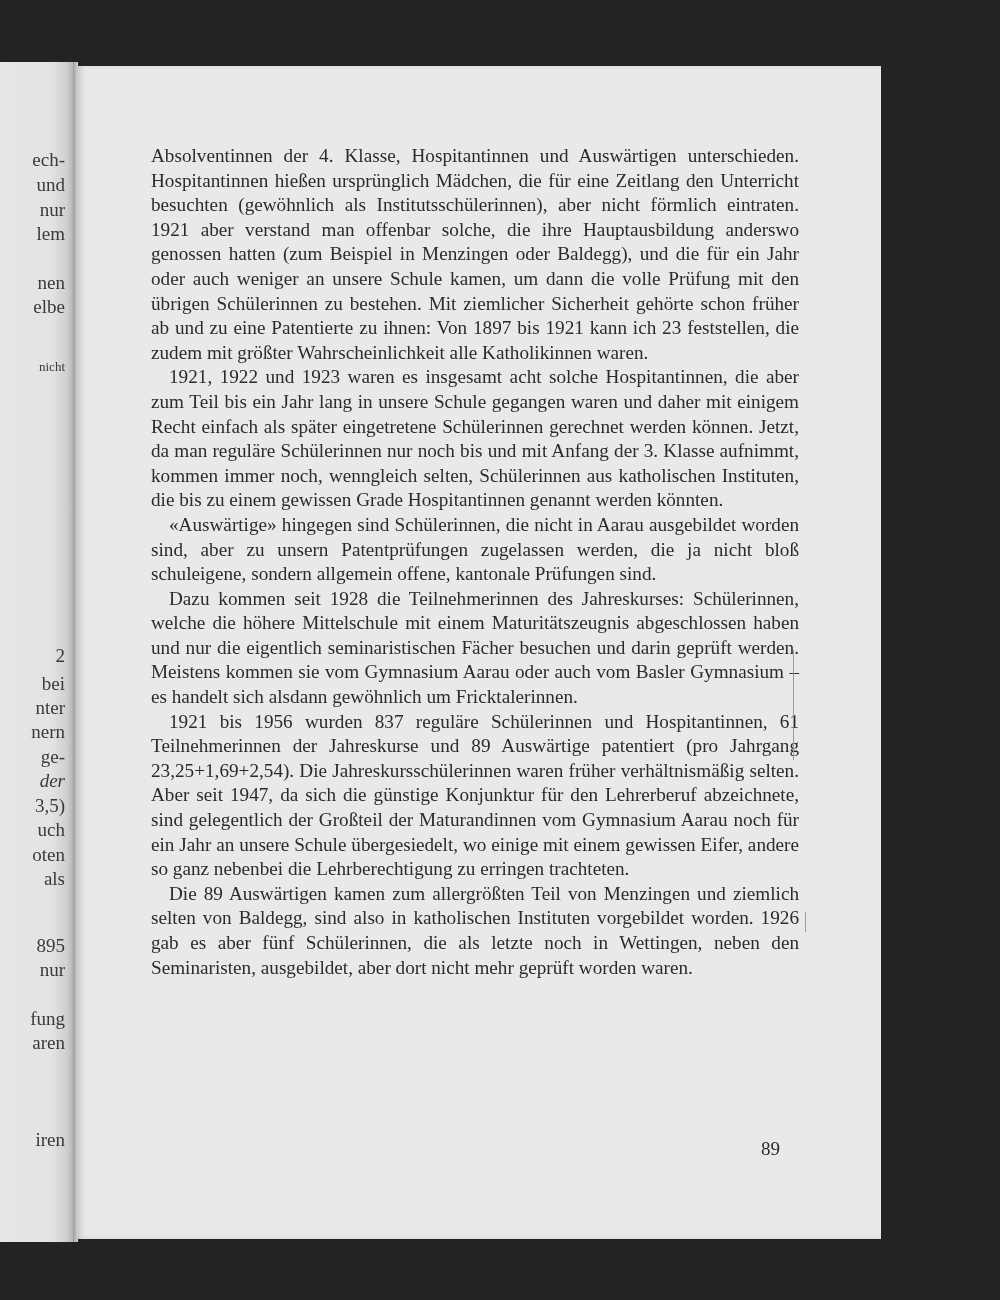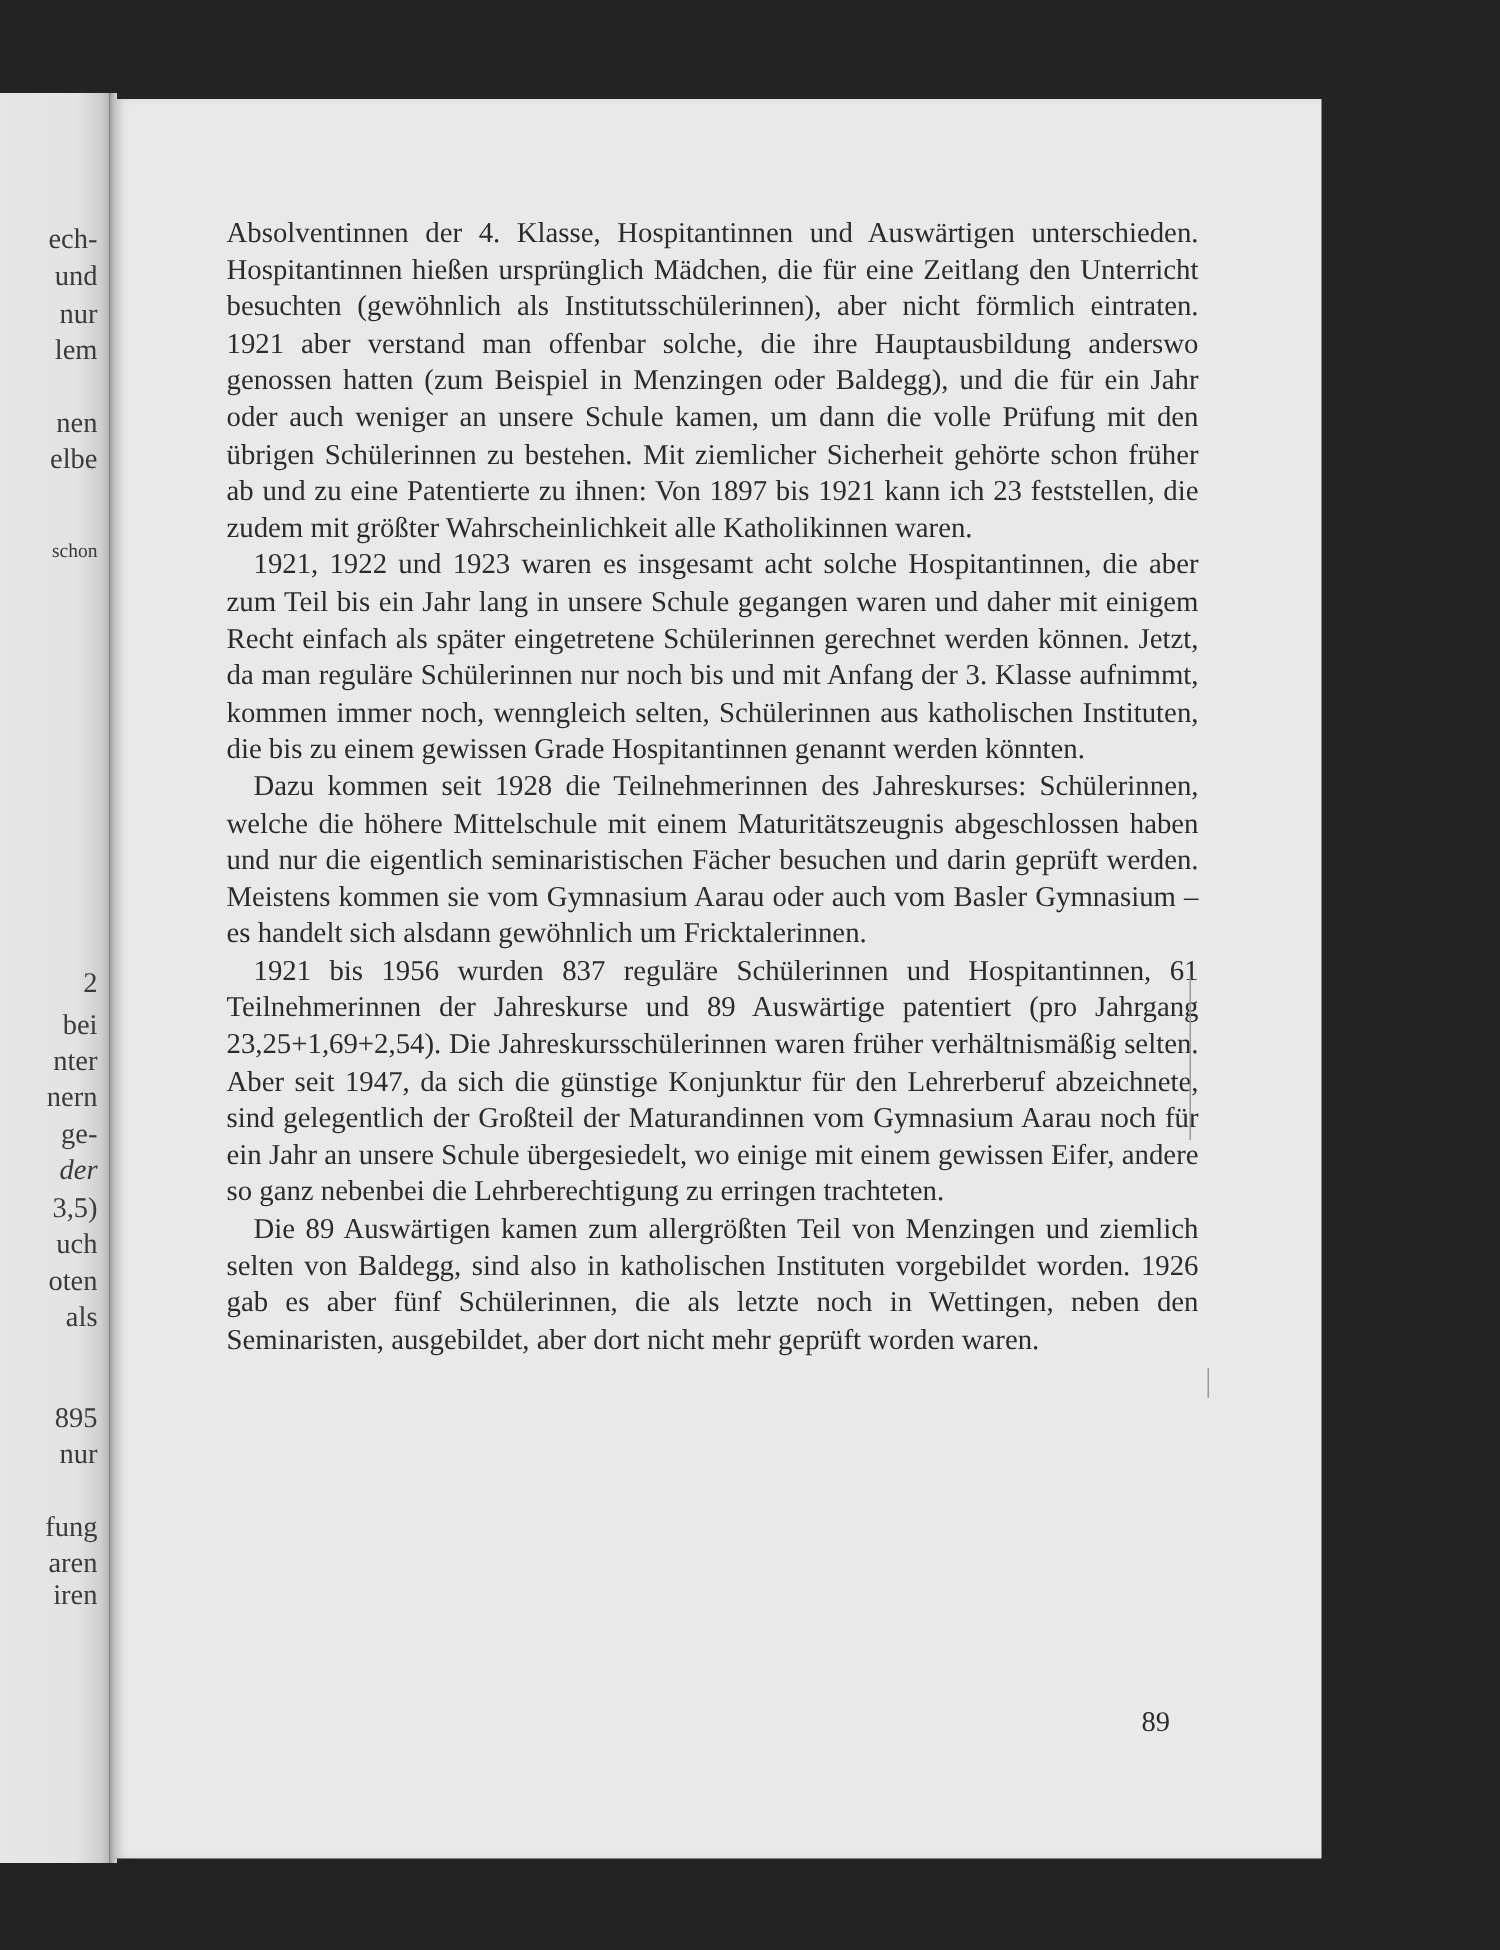--- a/index.html
+++ b/index.html
@@ -88,43 +88,44 @@
 </head>
 <body>
 
 <div class="left-page" id="left-page">
     <span class="frag" style="top: 88px;">ech-</span>
     <span class="frag" style="top: 113px;">und</span>
     <span class="frag" style="top: 138px;">nur</span>
     <span class="frag" style="top: 162px;">lem</span>
     <span class="frag" style="top: 211px;">nen</span>
     <span class="frag" style="top: 235px;">elbe</span>
-    <span class="frag small" style="top: 298px;">schon</span>
+    <span class="frag small" style="top: 298px;">nicht</span>
     <span class="frag" style="top: 584px;">2</span>
     <span class="frag" style="top: 612px;">bei</span>
     <span class="frag" style="top: 636px;">nter</span>
     <span class="frag" style="top: 660px;">nern</span>
     <span class="frag" style="top: 685px;">ge-</span>
     <span class="frag" style="top: 709px; font-style: italic;">der</span>
     <span class="frag" style="top: 734px;">3,5)</span>
     <span class="frag" style="top: 758px;">uch</span>
     <span class="frag" style="top: 783px;">oten</span>
     <span class="frag" style="top: 807px;">als</span>
     <span class="frag" style="top: 874px;">895</span>
     <span class="frag" style="top: 898px;">nur</span>
     <span class="frag" style="top: 947px;">fung</span>
     <span class="frag" style="top: 971px;">aren</span>
-    <span class="frag" style="top: 992px;">iren</span>
+    <span class="frag" style="top: 1068px;">iren</span>
   </div>
 <div class="gutter"></div>
 
 <div class="right-page">
   <div class="text-block">
     <p>Absolventinnen der 4. Klasse, Hospitantinnen und Auswärtigen unterschieden. Hospitantinnen hießen ursprünglich Mädchen, die für eine Zeitlang den Unterricht besuchten (gewöhnlich als Institutsschülerinnen), aber nicht förmlich eintraten. 1921 aber verstand man offenbar solche, die ihre Hauptausbildung anderswo genossen hatten (zum Beispiel in Menzingen oder Baldegg), und die für ein Jahr oder auch weniger an unsere Schule kamen, um dann die volle Prüfung mit den übrigen Schülerinnen zu bestehen. Mit ziemlicher Sicherheit gehörte schon früher ab und zu eine Patentierte zu ihnen: Von 1897 bis 1921 kann ich 23 feststellen, die zudem mit größter Wahrscheinlichkeit alle Katholikinnen waren.</p>
     <p class="indent">1921, 1922 und 1923 waren es insgesamt acht solche Hospitantinnen, die aber zum Teil bis ein Jahr lang in unsere Schule gegangen waren und daher mit einigem Recht einfach als später eingetretene Schülerinnen gerechnet werden können. Jetzt, da man reguläre Schülerinnen nur noch bis und mit Anfang der 3. Klasse aufnimmt, kommen immer noch, wenngleich selten, Schülerinnen aus katholischen Instituten, die bis zu einem gewissen Grade Hospitantinnen genannt werden könnten.</p>
+    <p class="indent">«Auswärtige» hingegen sind Schülerinnen, die nicht in Aarau ausgebildet worden sind, aber zu unsern Patentprüfungen zugelassen werden, die ja nicht bloß schuleigene, sondern allgemein offene, kantonale Prüfungen sind.</p>
     <p class="indent">Dazu kommen seit 1928 die Teilnehmerinnen des Jahreskurses: Schülerinnen, welche die höhere Mittelschule mit einem Maturitätszeugnis abgeschlossen haben und nur die eigentlich seminaristischen Fächer besuchen und darin geprüft werden. Meistens kommen sie vom Gymnasium Aarau oder auch vom Basler Gymnasium – es handelt sich alsdann gewöhnlich um Fricktalerinnen.</p>
     <p class="indent">1921 bis 1956 wurden 837 reguläre Schülerinnen und Hospitantinnen, 61 Teilnehmerinnen der Jahreskurse und 89 Auswärtige patentiert (pro Jahrgang 23,25+1,69+2,54). Die Jahreskursschülerinnen waren früher verhältnismäßig selten. Aber seit 1947, da sich die günstige Konjunktur für den Lehrerberuf abzeichnete, sind gelegentlich der Großteil der Maturandinnen vom Gymnasium Aarau noch für ein Jahr an unsere Schule übergesiedelt, wo einige mit einem gewissen Eifer, andere so ganz nebenbei die Lehrberechtigung zu erringen trachteten.</p>
     <p class="indent">Die 89 Auswärtigen kamen zum allergrößten Teil von Menzingen und ziemlich selten von Baldegg, sind also in katholischen Instituten vorgebildet worden. 1926 gab es aber fünf Schülerinnen, die als letzte noch in Wettingen, neben den Seminaristen, ausgebildet, aber dort nicht mehr geprüft worden waren.</p>
   </div>
   <div class="margin-mark" style="left:717px; top:584px; height:110px;"></div>
   <div class="margin-mark" style="left:729px; top:846px; height:20px;"></div>
   <div class="page-number">89</div>
 </div>
 
 </body></html>

